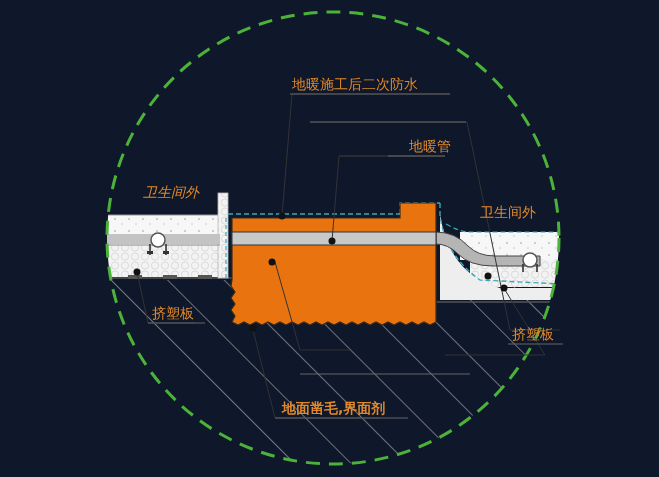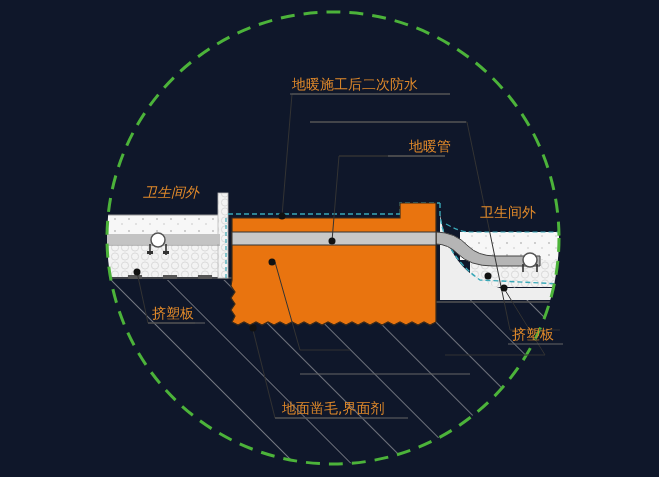--- a/index.html
+++ b/index.html
@@ -107,14 +107,14 @@
       <line x1="275" y1="418" x2="408" y2="418"></line>
     </g>
   </svg>
 
   <div class="lbl" style="left:292px; top:76px;">地暖施工后二次防水</div>
   <div class="lbl" style="left:390px; top:138px;margin-left:19px;">地暖管</div>
   <div class="lbl" style="left:143px; top:184px;font-style:italic;">卫生间外</div>
   <div class="lbl" style="left:480px; top:204px;">卫生间外</div>
   <div class="lbl" style="left:152px; top:305px;">挤塑板</div>
   <div class="lbl" style="left:512px; top:326px;">挤塑板</div>
-  <div class="lbl" style="left:282px; top:400px;">地面凿毛,界面剂</div>
+  <div class="lbl" style="left:282px; top:400px;font-weight:bold;">地面凿毛,界面剂</div>
 </div>
 
 </body></html>

